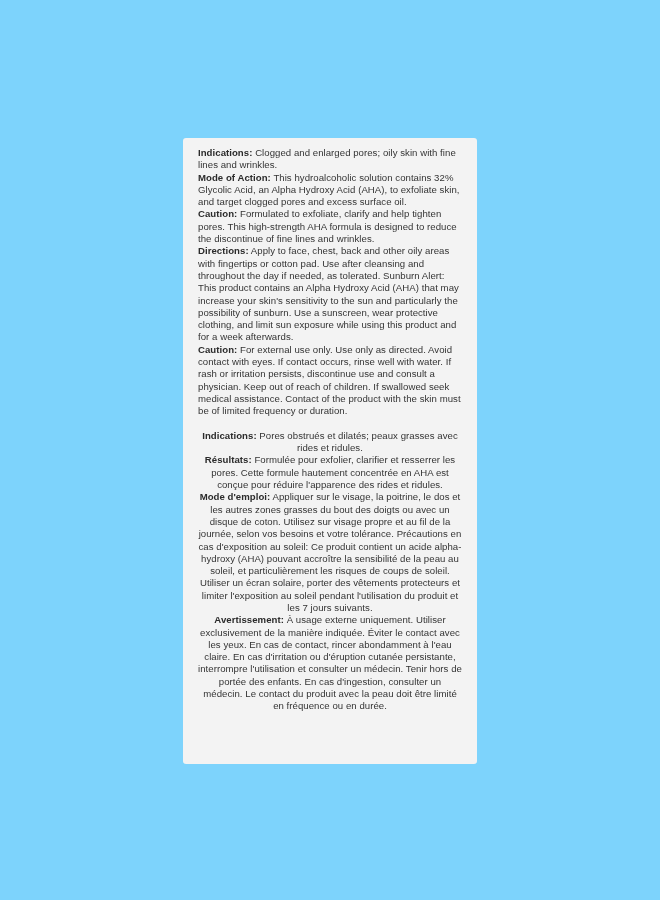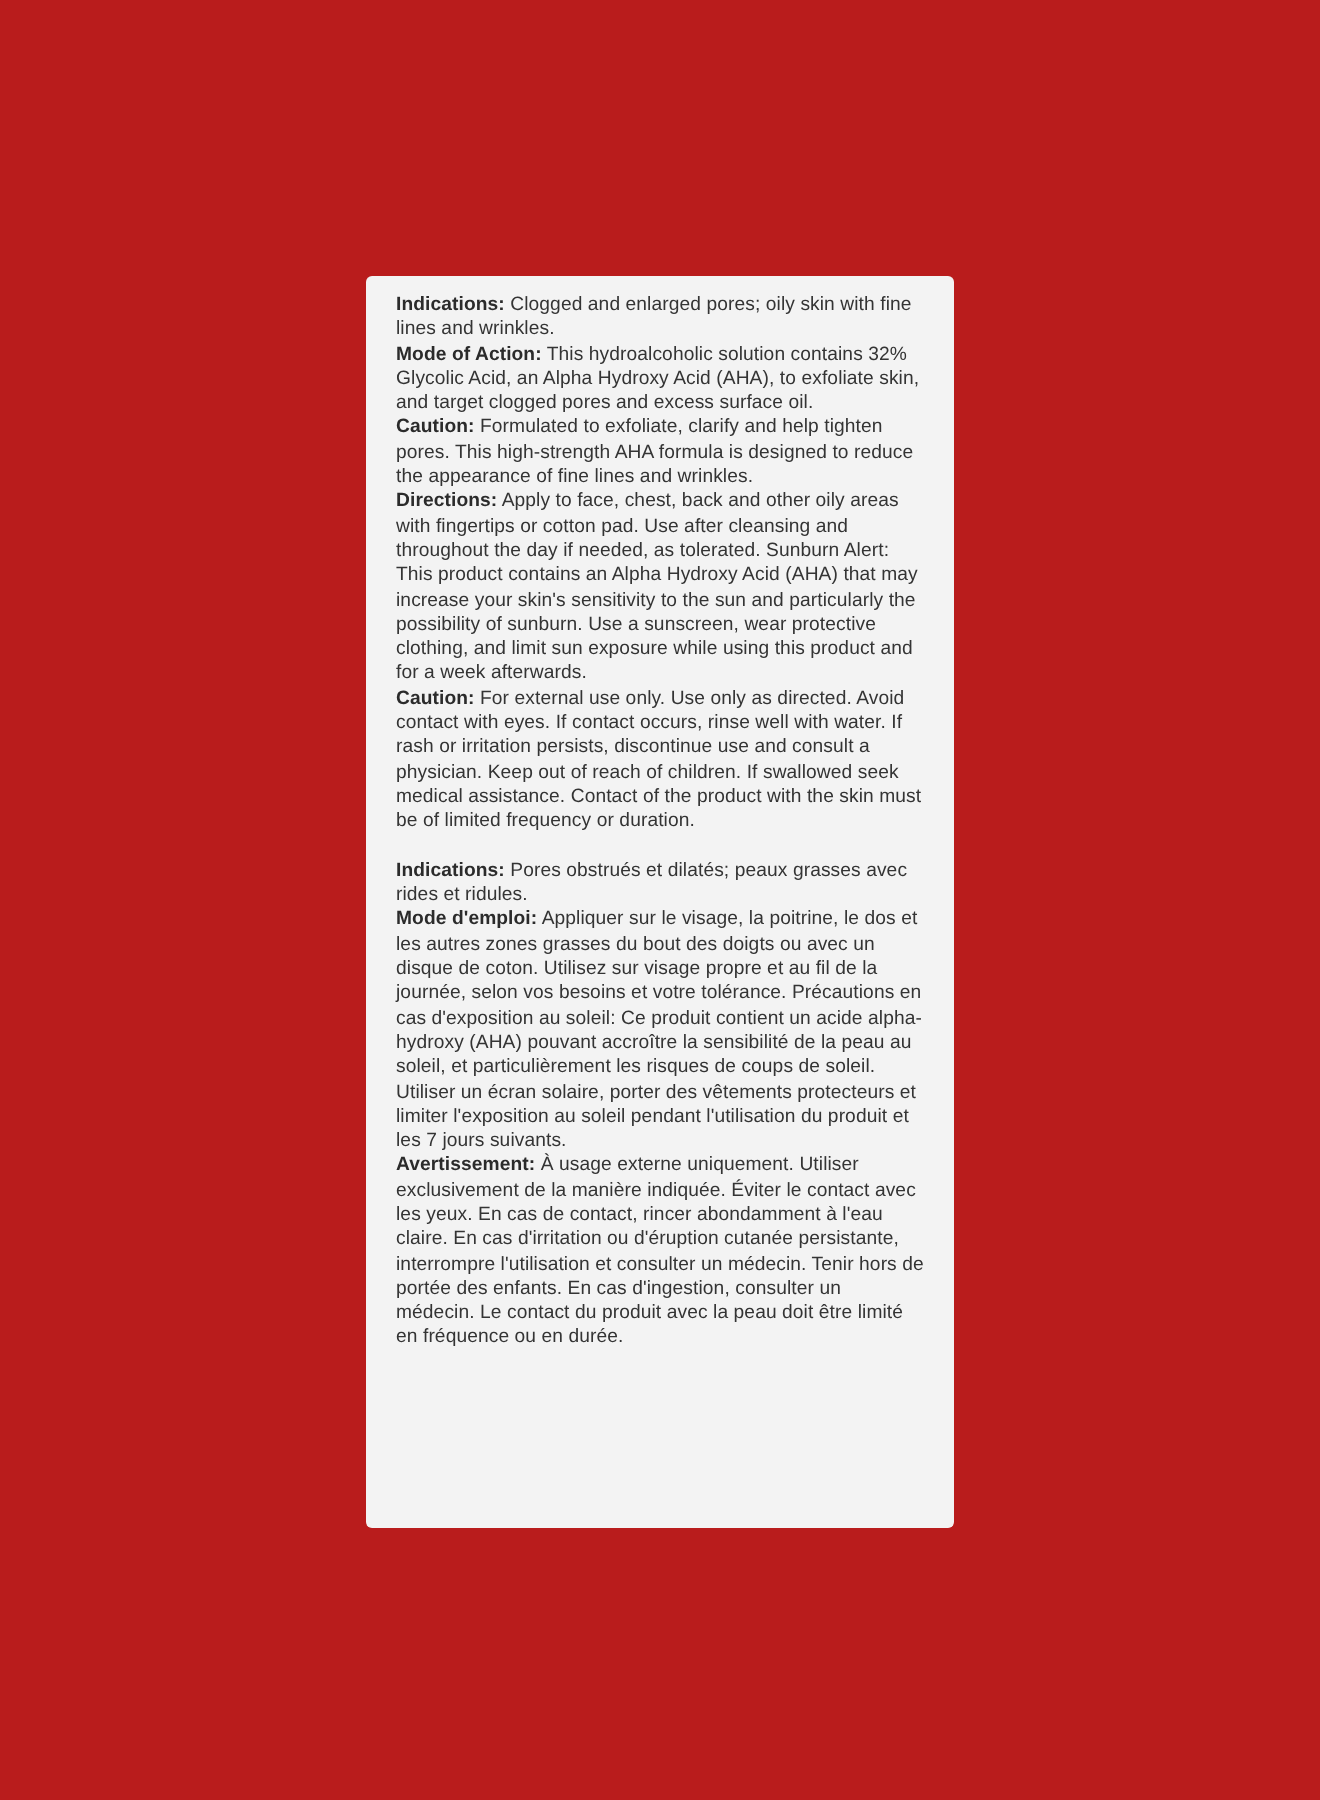--- a/index.html
+++ b/index.html
@@ -49,28 +49,29 @@
     font-weight: bold;
     color: #2b2b2b;
   }
   .body-run {
     font-weight: normal;
   }
 </style>
 </head>
 <body>
 
-<div class="page-canvas" style="background: #b91c1c;">
+<div class="page-canvas" style="background: #7dd3fc;">
   <div class="label-panel" style="background: rgb(243, 243, 243);">
     <div class="label-block" style="color: rgb(52, 52, 52);">
         <span class="para-wrap"><span class="heading-run">Indications:</span><span class="body-run"> Clogged and enlarged pores; oily skin with fine lines and wrinkles.</span></span>
         <span class="para-wrap"><span class="heading-run">Mode of Action:</span><span class="body-run"> This hydroalcoholic solution contains 32% Glycolic Acid, an Alpha Hydroxy Acid (AHA), to exfoliate skin, and target clogged pores and excess surface oil.</span></span>
-        <span class="para-wrap"><span class="heading-run">Caution:</span><span class="body-run"> Formulated to exfoliate, clarify and help tighten pores. This high-strength AHA formula is designed to reduce the appearance of fine lines and wrinkles.</span></span>
+        <span class="para-wrap"><span class="heading-run">Caution:</span><span class="body-run"> Formulated to exfoliate, clarify and help tighten pores. This high-strength AHA formula is designed to reduce the discontinue of fine lines and wrinkles.</span></span>
         <span class="para-wrap"><span class="heading-run">Directions:</span><span class="body-run"> Apply to face, chest, back and other oily areas with fingertips or cotton pad. Use after cleansing and throughout the day if needed, as tolerated. Sunburn Alert: This product contains an Alpha Hydroxy Acid (AHA) that may increase your skin's sensitivity to the sun and particularly the possibility of sunburn. Use a sunscreen, wear protective clothing, and limit sun exposure while using this product and for a week afterwards.</span></span>
         <span class="para-wrap"><span class="heading-run">Caution:</span><span class="body-run"> For external use only. Use only as directed. Avoid contact with eyes. If contact occurs, rinse well with water. If rash or irritation persists, discontinue use and consult a physician. Keep out of reach of children. If swallowed seek medical assistance. Contact of the product with the skin must be of limited frequency or duration.</span></span>
       </div>
-    <div class="label-block" style="color: rgb(52, 52, 52);">
+    <div class="label-block" style="color: rgb(52, 52, 52); text-align: center;">
         <span class="para-wrap"><span class="heading-run">Indications:</span><span class="body-run"> Pores obstrués et dilatés; peaux grasses avec rides et ridules.</span></span>
+        <span class="para-wrap"><span class="heading-run">Résultats:</span><span class="body-run"> Formulée pour exfolier, clarifier et resserrer les pores. Cette formule hautement concentrée en AHA est conçue pour réduire l'apparence des rides et ridules.</span></span>
         <span class="para-wrap"><span class="heading-run">Mode d'emploi:</span><span class="body-run"> Appliquer sur le visage, la poitrine, le dos et les autres zones grasses du bout des doigts ou avec un disque de coton. Utilisez sur visage propre et au fil de la journée, selon vos besoins et votre tolérance. Précautions en cas d'exposition au soleil: Ce produit contient un acide alpha-hydroxy (AHA) pouvant accroître la sensibilité de la peau au soleil, et particulièrement les risques de coups de soleil. Utiliser un écran solaire, porter des vêtements protecteurs et limiter l'exposition au soleil pendant l'utilisation du produit et les 7 jours suivants.</span></span>
         <span class="para-wrap"><span class="heading-run">Avertissement:</span><span class="body-run"> À usage externe uniquement. Utiliser exclusivement de la manière indiquée. Éviter le contact avec les yeux. En cas de contact, rincer abondamment à l'eau claire. En cas d'irritation ou d'éruption cutanée persistante, interrompre l'utilisation et consulter un médecin. Tenir hors de portée des enfants. En cas d'ingestion, consulter un médecin. Le contact du produit avec la peau doit être limité en fréquence ou en durée.</span></span>
       </div>
   </div>
 </div>
 
 </body></html>

